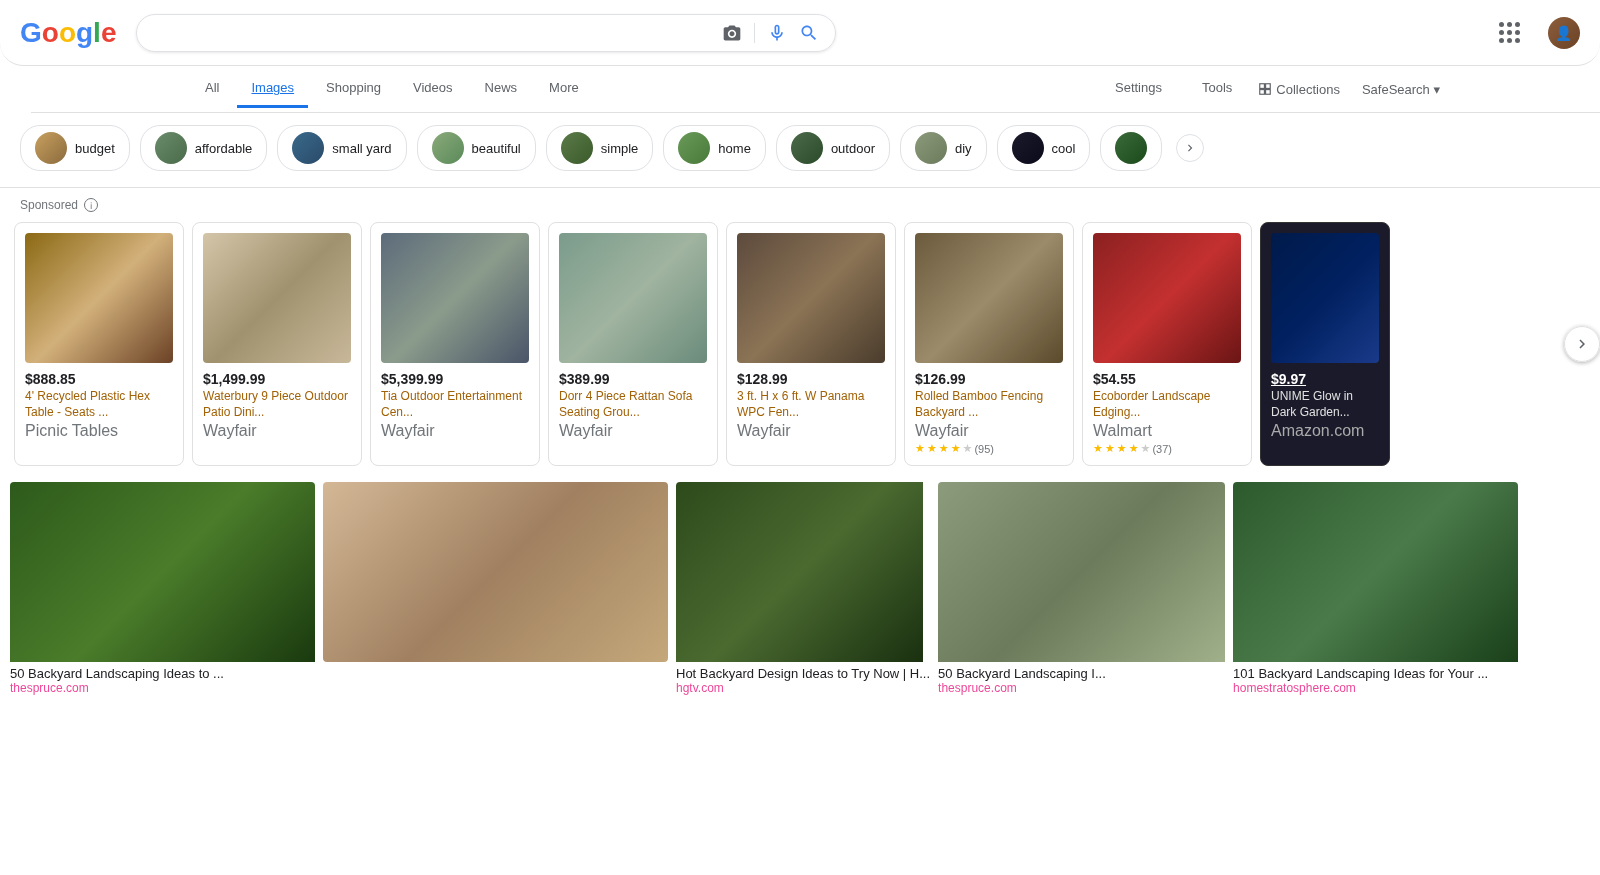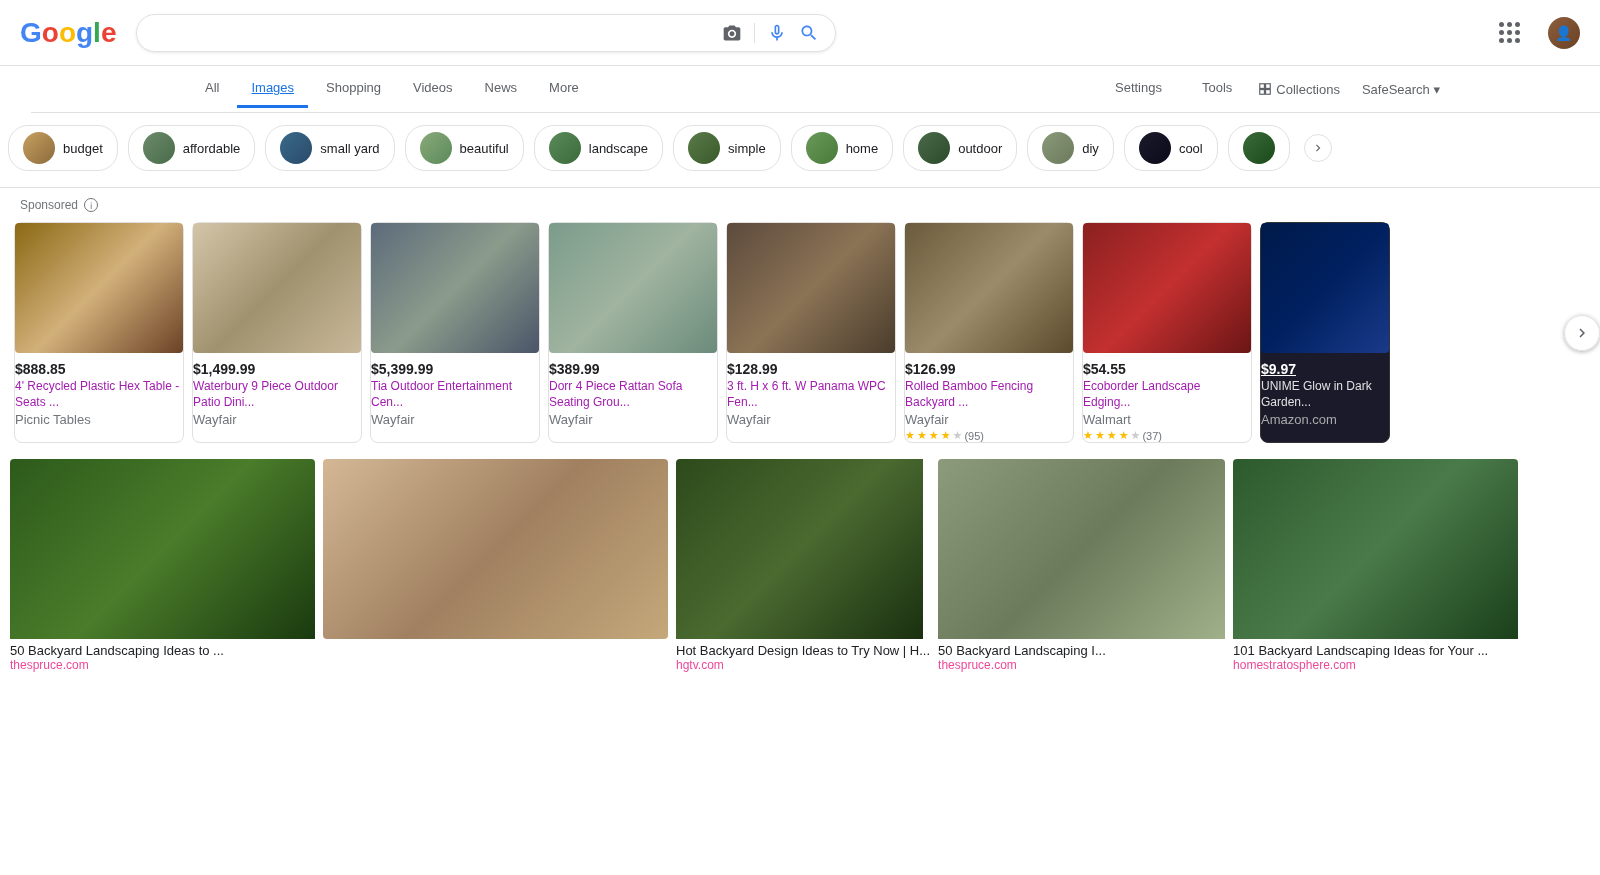--- a/index.html
+++ b/index.html
@@ -1,19 +1,19 @@
 <!DOCTYPE html>
 <html><head>
   <meta charset="utf-8">
   <style>
     * { margin: 0; padding: 0; box-sizing: border-box; }
     body { font-family: Arial, sans-serif; background: #fff; font-size: 14px; color: #202124; width: 1600px; min-height: 875px; overflow-x: hidden; }
 
     
-    #header { display: flex; align-items: center; padding: 10px 20px; gap: 20px; border-bottom: 1px solid #e0e0e0; }
+    #header { display: flex; align-items: center; padding: 10px 20px; gap: 20px; border-bottom: 1px solid #e0e0e0; border-radius: 23px; }
 
     .search-bar-wrapper { flex: 1; max-width: 700px; display: flex; align-items: center; border: 1px solid #dfe1e5; border-radius: 24px; padding: 8px 16px; gap: 10px; box-shadow: 0 1px 3px rgba(0,0,0,0.1); }
     .search-input { flex: 1; border: none; outline: none; font-size: 16px; color: #202124; }
     .search-icons { display: flex; align-items: center; gap: 12px; }
     .search-icon-btn { cursor: pointer; background: none; border: none; display: flex; align-items: center; justify-content: center; }
 
     .header-right { margin-left: auto; display: flex; align-items: center; gap: 16px; }
     .apps-icon { cursor: pointer; display: grid; grid-template-columns: repeat(3, 5px); gap: 3px; padding: 4px; }
     .apps-dot { width: 5px; height: 5px; border-radius: 50%; background: #5f6368; }
     .avatar { width: 32px; height: 32px; border-radius: 50%; background: #ccc; overflow: hidden; cursor: pointer; }
@@ -21,38 +21,38 @@
     
     #nav { display: flex; align-items: center; padding: 4px 160px; border-bottom: 1px solid #e0e0e0; gap: 4px; margin-left: 31px; }
     .nav-item { padding: 10px 14px; font-size: 13px; color: #5f6368; cursor: pointer; border-bottom: 3px solid transparent; white-space: nowrap; }
     .nav-item.active { color: #1a73e8; border-bottom: 3px solid #1a73e8; font-weight: 500; text-decoration: underline; }
     .nav-separator { flex: 1; }
     .nav-right { display: flex; align-items: center; gap: 12px; }
     .nav-right .nav-item { color: #5f6368; }
     .safesearch { font-size: 13px; color: #5f6368; cursor: pointer; }
 
     
-    #filters { display: flex; align-items: center; padding: 12px 8px; gap: 10px; overflow-x: hidden; }
+    #filters { display: flex; align-items: center; padding: 12px 20px; gap: 10px; overflow-x: hidden; }
     .filter-chip { display: flex; align-items: center; gap: 8px; border: 1px solid #dfe1e5; border-radius: 20px; padding: 6px 14px; cursor: pointer; white-space: nowrap; font-size: 13px; }
     .chip-img { width: 32px; height: 32px; border-radius: 50%; background: #ccc; overflow: hidden; flex-shrink: 0; }
     .chip-img-inner { width: 100%; height: 100%; }
     .filter-arrow { width: 28px; height: 28px; border-radius: 50%; border: 1px solid #dfe1e5; display: flex; align-items: center; justify-content: center; cursor: pointer; margin-left: 4px; background: #fff; flex-shrink: 0; }
 
     
     #sponsored-bar { padding: 6px 20px; display: flex; align-items: center; gap: 6px; }
     .sponsored-text { font-size: 12px; color: #70757a; }
     .info-icon { width: 14px; height: 14px; border-radius: 50%; border: 1px solid #70757a; font-size: 9px; display: flex; align-items: center; justify-content: center; color: #70757a; cursor: pointer; }
 
     
     #product-row { display: flex; padding: 0 10px; gap: 0; overflow: hidden; position: relative; }
-    .product-card { border: 1px solid #e0e0e0; border-radius: 8px; cursor: pointer; flex-shrink: 0; width: 170px; margin: 4px; }
+    .product-card { border: 1px solid #e0e0e0; border-radius: 8px; padding: 10px; cursor: pointer; flex-shrink: 0; width: 170px; margin: 4px; }
     .product-img { width: 100%; height: 130px; background: #f5f5f5; border-radius: 4px; overflow: hidden; display: flex; align-items: center; justify-content: center; }
     .product-price { font-size: 14px; font-weight: 600; margin-top: 8px; color: #202124; }
-    .product-name { font-size: 12px; color: #a21caf; margin-top: 2px; line-height: 1.3; }
-    .product-store { font-size: 13px; color: #70757a; margin-top: 2px; }
+    .product-name { font-size: 12px; color: #a16207; margin-top: 2px; line-height: 1.3; }
+    .product-store { font-size: 16px; color: #70757a; margin-top: 2px; }
     .product-stars { display: flex; align-items: center; gap: 2px; margin-top: 2px; }
     .star { color: #fbbc04; font-size: 11px; }
     .star-count { font-size: 11px; color: #70757a; }
     .scroll-arrow-right { position: absolute; right: 0; top: 50%; transform: translateY(-50%); width: 36px; height: 36px; border-radius: 50%; background: rgba(255,255,255,0.9); box-shadow: 0 1px 4px rgba(0,0,0,0.3); border: 1px solid #e0e0e0; display: flex; align-items: center; justify-content: center; cursor: pointer; z-index: 10; }
 
     
     #image-grid { display: flex; gap: 8px; padding: 12px 10px; }
     .img-col { display: flex; flex-direction: column; gap: 8px; }
     .grid-img-card { cursor: pointer; border-radius: 4px; overflow: hidden; position: relative; }
     .grid-img { background: #ccc; display: block; }
@@ -195,26 +195,20 @@
     <span>small yard</span>
   </div>
   <div class="filter-chip">
     <div class="chip-img">
         <div class="chip-img-inner chip-beautiful"></div>
       </div>
     <span>beautiful</span>
   </div>
   <div class="filter-chip">
     <div class="chip-img">
-        <div class="chip-img-inner chip-landscape"></div>
-      </div>
-    <span>landscape</span>
-  </div>
-  <div class="filter-chip">
-    <div class="chip-img">
         <div class="chip-img-inner chip-simple"></div>
       </div>
     <span>simple</span>
   </div>
   <div class="filter-chip">
     <div class="chip-img">
         <div class="chip-img-inner chip-home"></div>
       </div>
     <span>home</span>
   </div>

